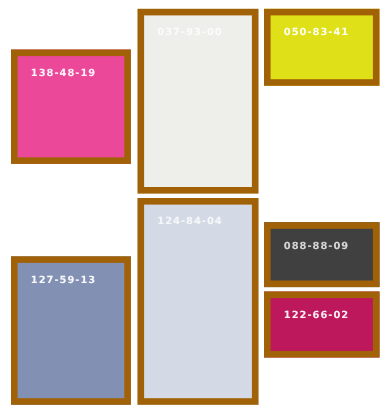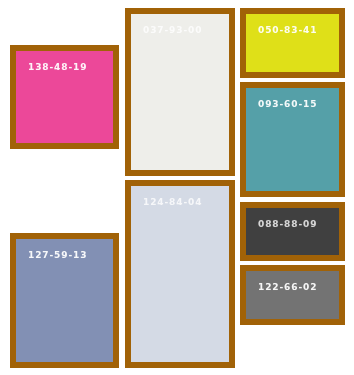--- a/index.html
+++ b/index.html
@@ -56,22 +56,19 @@
     </div>
     <div class="swatch" title="037-93-00" style="left: 125px; top: 8px; width: 110px; height: 168px; background: rgb(238, 238, 234);">
       <span class="swatch-label label-soft">037-93-00</span>
     </div>
     <div class="swatch" title="124-84-04" style="left: 125px; top: 180px; width: 110px; height: 188px; background: rgb(212, 218, 229);">
       <span class="swatch-label label-soft">124-84-04</span>
     </div>
     <div class="swatch" title="050-83-41" style="left: 240px; top: 8px; width: 105px; height: 70px; background: rgb(223, 224, 24);">
       <span class="swatch-label label-dim">050-83-41</span>
     </div>
-    <div class="swatch" title="093-60-15" style="left: 240px; top: 82px; width: 105px; height: 115px; background: rgb(85, 160, 168);">
-      <span class="swatch-label label-dim">093-60-15</span>
-    </div>
     <div class="swatch" title="088-88-09" style="left: 240px; top: 202px; width: 105px; height: 59px; background: #404040;">
       <span class="swatch-label label-soft">088-88-09</span>
     </div>
-    <div class="swatch" title="122-66-02" style="left: 240px; top: 265px; width: 105px; height: 60px; background: #737373;">
+    <div class="swatch" title="122-66-02" style="left: 240px; top: 265px; width: 105px; height: 60px; background: #be185d;">
       <span class="swatch-label label-dim">122-66-02</span>
     </div>
   </div>
 
 </body></html>

